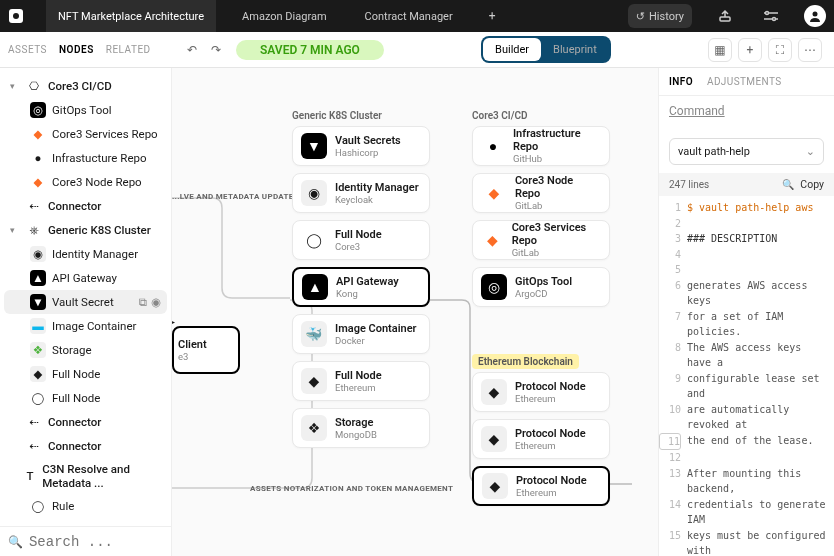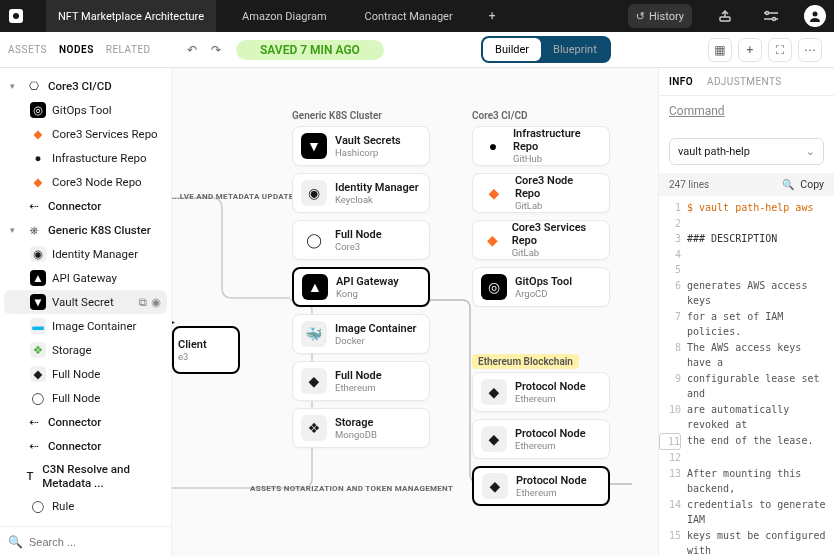--- a/index.html
+++ b/index.html
@@ -28,21 +28,21 @@
 .main { display: flex; height: calc(556px - 68px); }
 .sidebar { width: 172px; border-right: 1px solid #eee; overflow-y: auto; padding: 6px 4px; position:relative; }
 .tree-item { display: flex; align-items: center; gap: 6px; padding: 4px 6px; border-radius: 6px; font-size: 11.5px; cursor:pointer; }
 .tree-item.group { font-weight: 500; }
 .tree-item .chev { width: 10px; color: #888; font-size: 9px; }
 .tree-item .icn { width: 16px; height: 16px; display: flex; align-items: center; justify-content: center; border-radius: 4px; }
 .tree-item.child { padding-left: 26px; }
 .tree-item.selected { background: #f0f0f0; }
 .tree-tail { display:flex; gap:4px; margin-left:auto; color:#888; }
 .sidebar-footer { position:absolute; bottom:0; left:0; right:0; height:30px; border-top:1px solid #eee; display:flex; align-items:center; padding:0 8px; gap:6px; color:#777; background:#fff;}
-.sidebar-footer input { border:none; outline:none; flex:1; font-size:11px; }
+.sidebar-footer input { border:none; outline:none; flex:1; font-size:14px;font-family:Liberation Mono, monospace; }
 
 .canvas { flex: 1; background: #fafafa; position: relative; overflow: hidden; }
 .cluster-label { position: absolute; font-size: 10px; font-weight: 600; color: #666; }
 .cluster-label.yellow { background:#fff2a8; padding:2px 6px; border-radius:4px; color:#555; }
 .node-card { position: absolute; width: 138px; height: 40px; background: #fff; border: 1px solid #e8e8e8; border-radius: 8px; display: flex; align-items: center; gap: 8px; padding: 0 8px; box-shadow: 0 1px 2px rgba(0,0,0,0.03); }
 .node-card.selected { border: 2px solid #000; }
 .node-card .nicon { width: 26px; height: 26px; border-radius: 6px; display:flex;align-items:center;justify-content:center; font-size:14px; }
 .node-card .ntxt { display:flex; flex-direction:column; line-height:1.2; }
 .node-card .ntitle { font-size: 11px; font-weight: 600; }
 .node-card .nsub { font-size: 9.5px; color: #888; }

